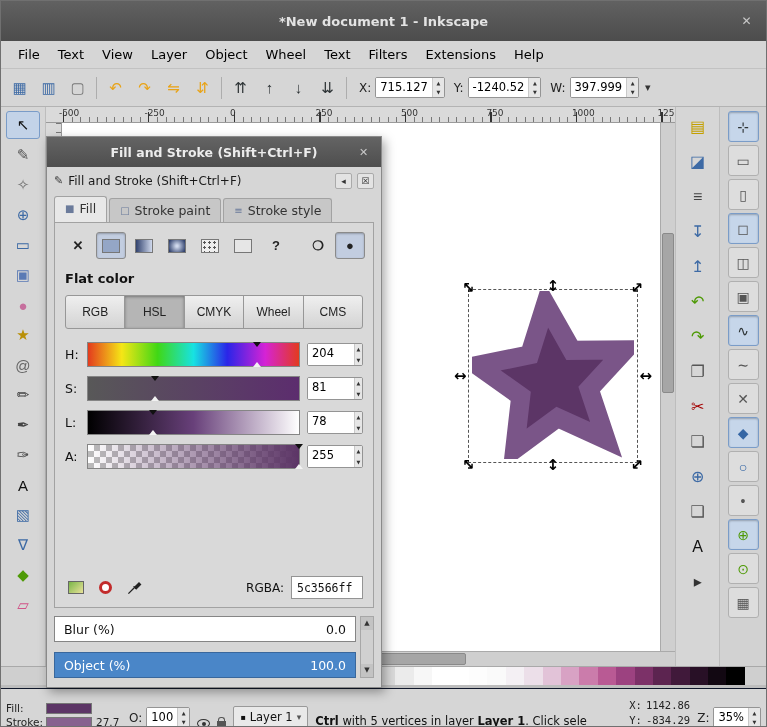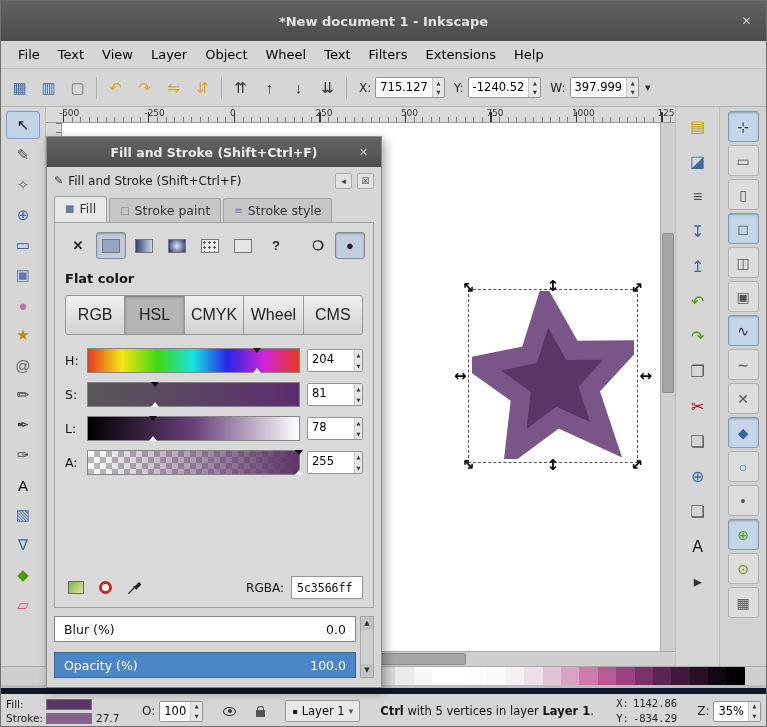--- a/index.html
+++ b/index.html
@@ -78,21 +78,21 @@
 .paint-btn.active{border-color:#8a8a8a;background:#c2cde0;box-shadow:inset 0 1px 2px rgba(0,0,0,.25)}
 .sw{width:18px;height:14px;border:1px solid #777;display:block}
 .sw-flat{background:#94a6c6}
 .sw-linear{background:linear-gradient(90deg,#31426e,#cfd8ec)}
 .sw-radial{background:radial-gradient(circle,#cfd8ec 10%,#31426e 90%)}
 .sw-pattern{background-color:#eee;background-image:radial-gradient(#555 1px,transparent 1.2px);background-size:5px 5px}
 .sw-swatch{background:#e6e6e6}
 .fill-rule-group{margin-left:auto;display:flex;gap:2px}
 .section-title{font-weight:bold;font-size:13px;margin:8px 2px 9px;color:#111}
 .mode-row{display:flex;margin:0 2px 13px}
-.mode-btn{flex:1;height:40px;font-size:16px;border:1px solid #979797;background:linear-gradient(#efefef,#d3d3d3);margin-right:-1px;color:#222}
+.mode-btn{flex:1;height:34px;font-size:12px;border:1px solid #979797;background:linear-gradient(#efefef,#d3d3d3);margin-right:-1px;color:#222}
 .mode-btn:first-child{border-radius:3px 0 0 3px}
 .mode-btn:last-child{border-radius:0 3px 3px 0;margin-right:0}
 .mode-btn.active{background:#b5b5b5;box-shadow:inset 0 1px 3px rgba(0,0,0,.35)}
 .slider-row{display:flex;align-items:center;gap:7px;margin:0 2px 9px}
 .slider-label{width:15px;font-size:12.5px;color:#111}
 .slider-bar{flex:1;height:25px;border:1px solid #858585;position:relative}
 .bar-h{background:linear-gradient(to right,#e33b1e 0%,#f5e616 16%,#40d815 33%,#17e2e2 50%,#2a25e8 66%,#d523d5 84%,#e33b1e 100%)}
 .bar-s{background:linear-gradient(to right,#585858,#5c2d6e)}
 .bar-l{background:linear-gradient(to right,#000 0%,#68407a 50%,#fff 100%)}
 .bar-a{background-color:#fff;background-image:linear-gradient(45deg,#bbb 25%,transparent 25%,transparent 75%,#bbb 75%),linear-gradient(45deg,#bbb 25%,transparent 25%,transparent 75%,#bbb 75%);background-size:12px 12px;background-position:0 0,6px 6px}
@@ -114,21 +114,21 @@
 .vsb{width:14px;display:flex;flex-direction:column;border:1px solid #a7a7a7;background:#d0d0d0}
 .vsb .sb-btn{height:13px;font-size:7px;text-align:center;line-height:13px;background:#c3c3c3;color:#333}
 .vsb .trough{flex:1}
 
 .palette{height:22px;display:flex;flex-direction:column;background:#cfcfcf;border-top:1px solid #a9a9a9}
 .palette-colors{display:flex;height:18px;padding-left:45px}
 .palette-swatch{width:18.4px;height:18px;flex:none}
 .palette-scroll{height:4px;background:#bdbdbd;position:relative}
 .palette-scroll .thumb{position:absolute;left:45px;width:330px;top:0;bottom:0;background:#8f8f8f}
 
-.statusbar{height:40px;display:flex;align-items:center;gap:20px;padding:0 5px;background:#d6d6d6;border-top:6px solid #0f172a;font-size:11px}
+.statusbar{height:40px;display:flex;align-items:flex-end;gap:7px;padding:0 5px;background:#d6d6d6;border-top:1px solid #0f172a;font-size:11px}
 .fs-block{display:flex;flex-direction:column;gap:2px;font-size:10.5px;width:116px;flex:none}
 .fs-row{display:flex;align-items:center;gap:4px}
 .fs-label{width:36px;color:#222}
 .fs-swatch{width:46px;height:11px;border:1px solid #777;display:inline-block}
 .fs-width{color:#222}
 .eye{width:13px;height:9px;border:1px solid #333;border-radius:50%;position:relative;display:inline-block}
 .eye::after{content:"";position:absolute;width:4px;height:4px;background:#333;border-radius:50%;top:1.5px;left:3.5px}
 .lockicon{width:9px;height:7px;background:#555;position:relative;display:inline-block;margin-top:4px}
 .lockicon::before{content:"";position:absolute;top:-4px;left:1px;width:5px;height:4px;border:1.5px solid #555;border-bottom:none;border-radius:3px 3px 0 0}
 .layer-box{display:flex;align-items:center;gap:4px;height:22px;border:1px solid #999;background:#e9e9e9;padding:0 6px;font-size:11.5px;border-radius:2px;color:#111}
@@ -471,21 +471,21 @@
       </div>
     </div>
 
     <div class="lower">
       <div class="lower-rows">
         <div class="slider-widget">
           <span>Blur (%)</span>
           <span>0.0</span>
         </div>
         <div class="slider-widget opacity">
-          <span>Opacity (%)</span>
+          <span>Object (%)</span>
           <span>100.0</span>
         </div>
       </div>
       <div class="vsb">
         <span class="sb-btn">▲</span>
         <span class="trough"></span>
         <span class="sb-btn">▼</span>
       </div>
     </div>
   </div>

